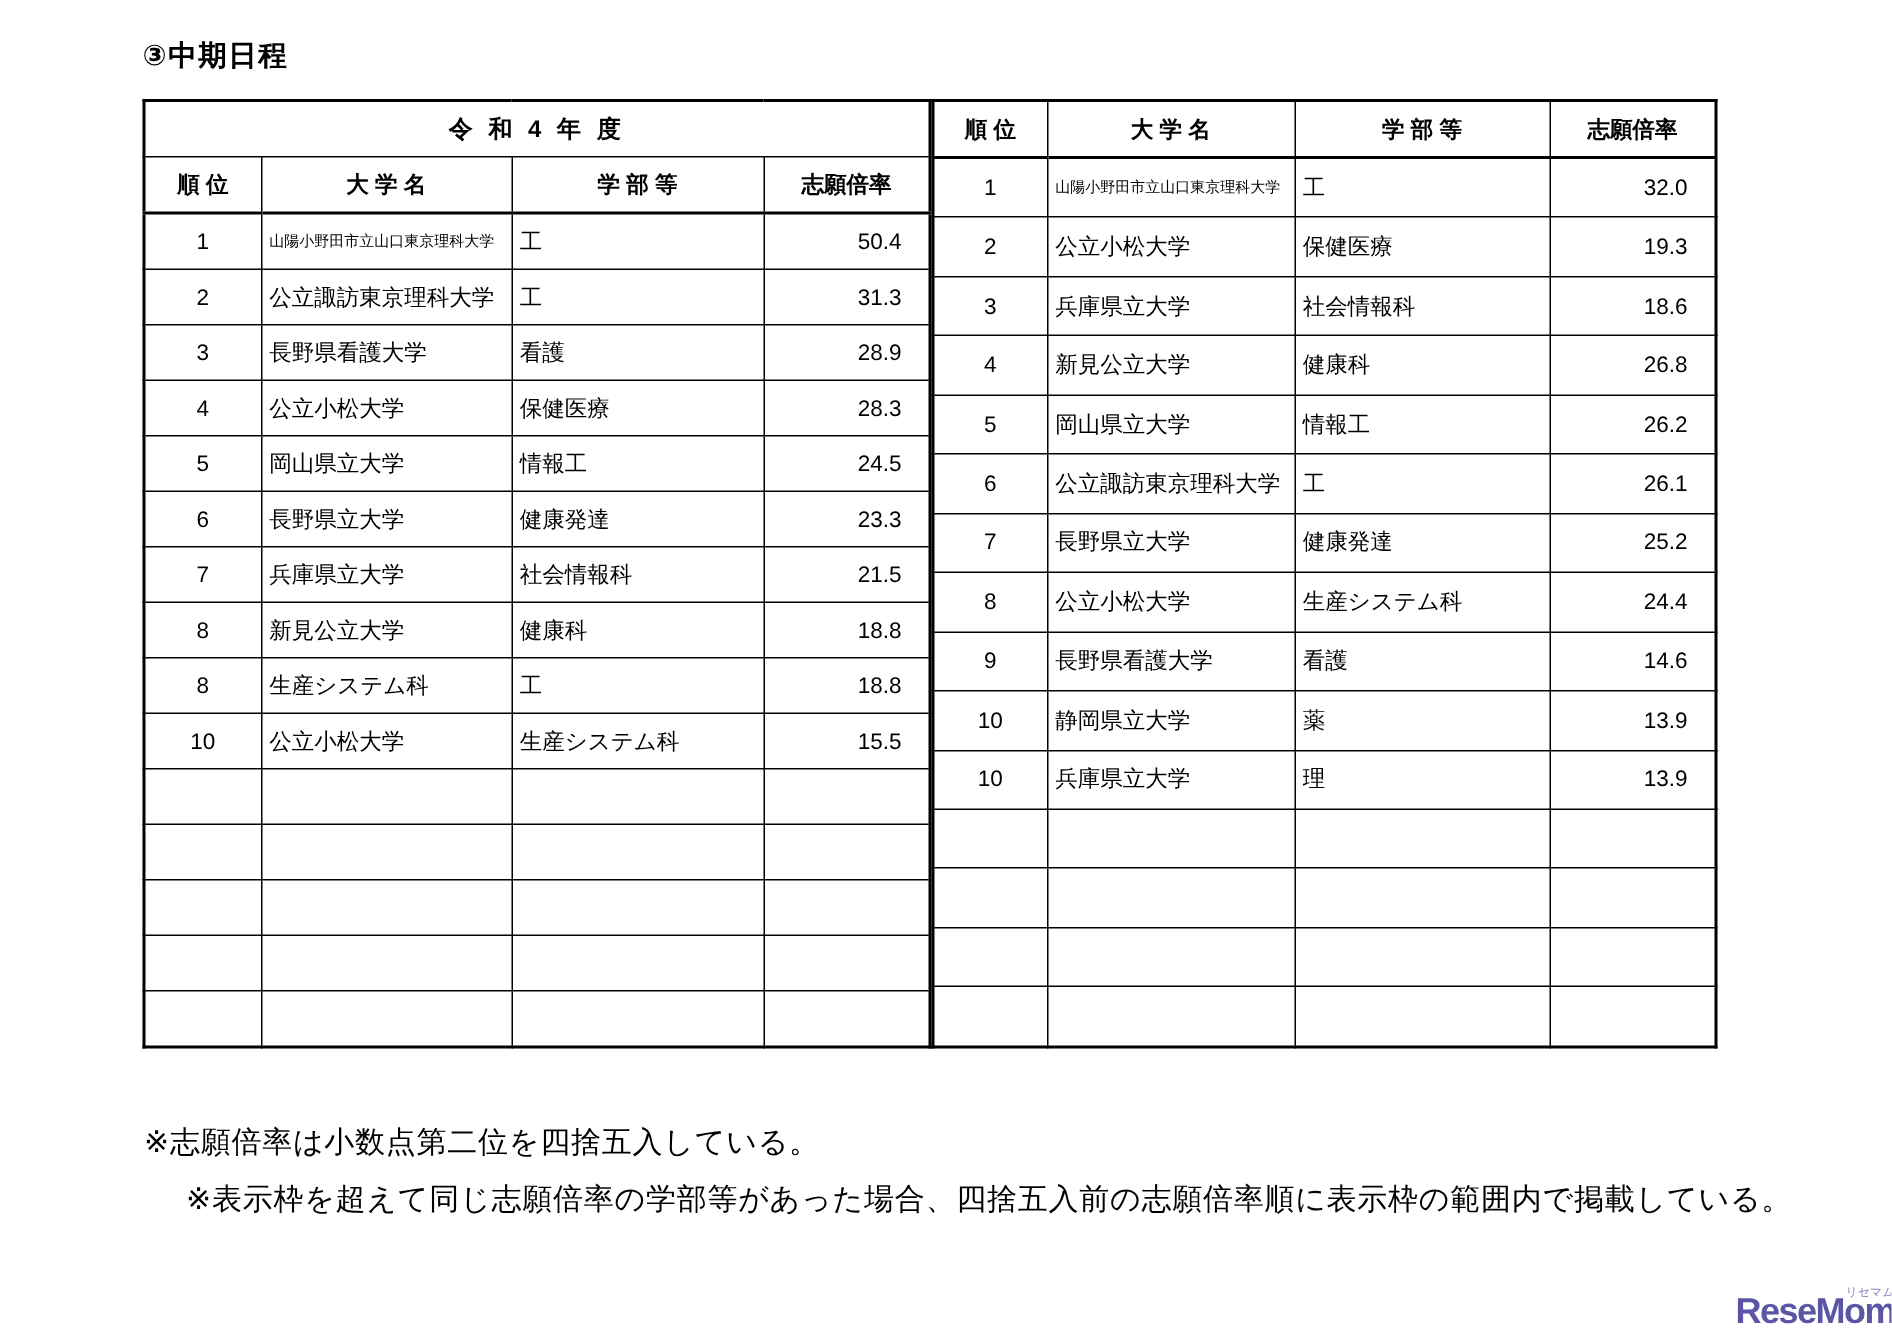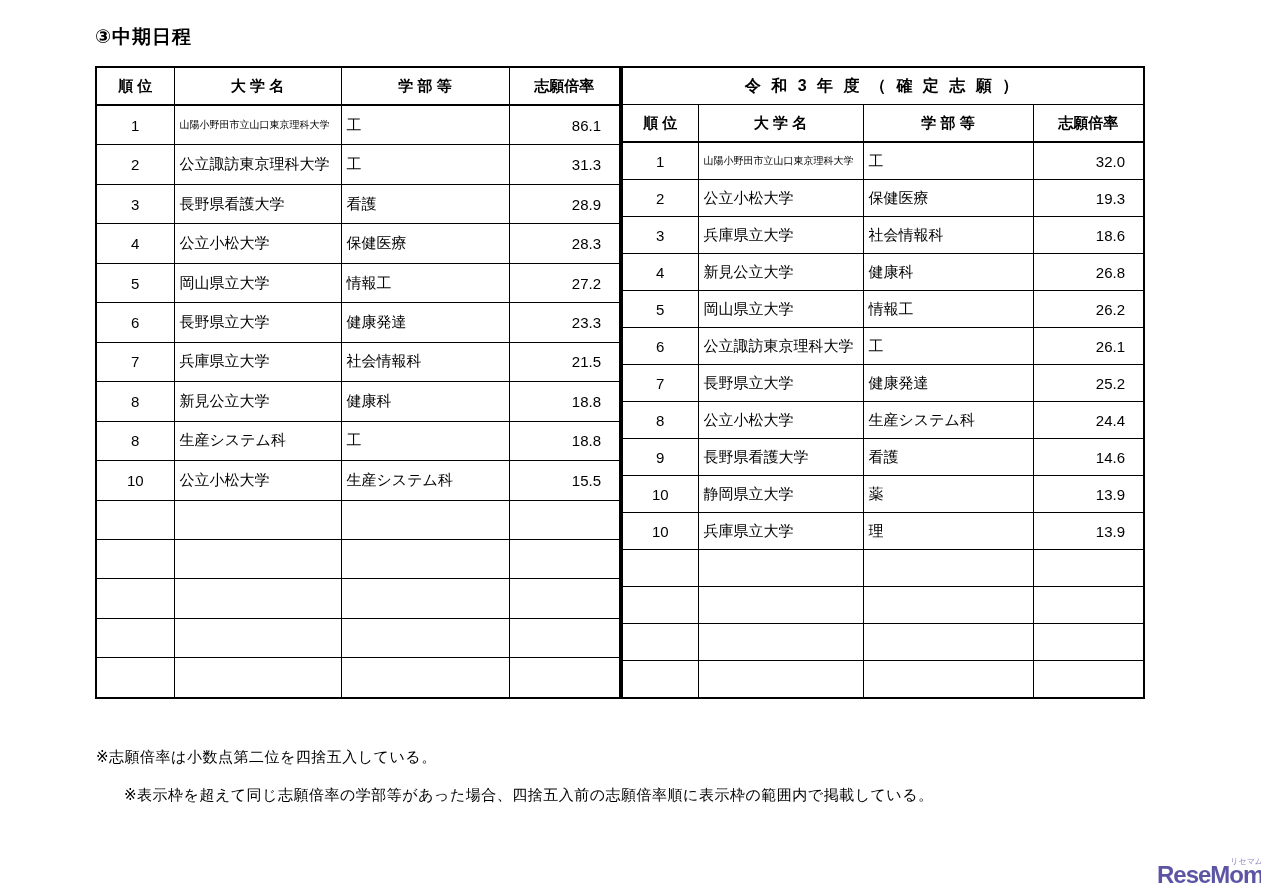--- a/index.html
+++ b/index.html
@@ -58,21 +58,21 @@
   }
   td.rank { text-align: center; }
   td.univ { text-align: left; padding-left: 5px; font-family: Liberation Serif, serif; }
   td.univ.small { font-size: 10px; }
   td.dept { text-align: left; padding-left: 5px; }
   td.ratio { text-align: right; padding-right: 18px; }
   .note {
     position: absolute;
     left: 96px;
     margin: 0;
-    font-size: 15px;
+    font-size: 20px;
     letter-spacing: 0.5px;
   }
   .note-1 { top: 748px; }
   .note-2 { top: 786px; margin-left: 28px; }
   .logo {
     position: absolute;
     right: 16px;
     bottom: 8px;
     line-height: 1;
     text-align: right;
@@ -98,147 +98,147 @@
 
   <h1 class="title">③中期日程</h1>
 
   <div class="tables">
 
     <table class="rank-table">
       <colgroup>
         <col style="width:78px">
           <col style="width:167px">
           <col style="width:168px">
+          <col style="width:111px">
+      </colgroup>
+      <thead>
+        <tr>
+          <th class="year" colspan="4">令 和 4 年 度</th>
+        </tr>
+        <tr class="cols">
+          <th>順 位</th>
+          <th>大 学 名</th>
+          <th>学 部 等</th>
+          <th>志願倍率</th>
+        </tr>
+      </thead>
+      <tbody>
+          <tr>
+            <td class="rank">1</td>
+            <td class="univ small">山陽小野田市立山口東京理科大学</td>
+            <td class="dept">工</td>
+            <td class="ratio">50.4</td>
+          </tr>
+          <tr>
+            <td class="rank">2</td>
+            <td class="univ">公立諏訪東京理科大学</td>
+            <td class="dept">工</td>
+            <td class="ratio">31.3</td>
+          </tr>
+          <tr>
+            <td class="rank">3</td>
+            <td class="univ">長野県看護大学</td>
+            <td class="dept">看護</td>
+            <td class="ratio">28.9</td>
+          </tr>
+          <tr>
+            <td class="rank">4</td>
+            <td class="univ">公立小松大学</td>
+            <td class="dept">保健医療</td>
+            <td class="ratio">28.3</td>
+          </tr>
+          <tr>
+            <td class="rank">5</td>
+            <td class="univ">岡山県立大学</td>
+            <td class="dept">情報工</td>
+            <td class="ratio">24.5</td>
+          </tr>
+          <tr>
+            <td class="rank">6</td>
+            <td class="univ">長野県立大学</td>
+            <td class="dept">健康発達</td>
+            <td class="ratio">23.3</td>
+          </tr>
+          <tr>
+            <td class="rank">7</td>
+            <td class="univ">兵庫県立大学</td>
+            <td class="dept">社会情報科</td>
+            <td class="ratio">21.5</td>
+          </tr>
+          <tr>
+            <td class="rank">8</td>
+            <td class="univ">新見公立大学</td>
+            <td class="dept">健康科</td>
+            <td class="ratio">18.8</td>
+          </tr>
+          <tr>
+            <td class="rank">8</td>
+            <td class="univ">生産システム科</td>
+            <td class="dept">工</td>
+            <td class="ratio">18.8</td>
+          </tr>
+          <tr>
+            <td class="rank">10</td>
+            <td class="univ">公立小松大学</td>
+            <td class="dept">生産システム科</td>
+            <td class="ratio">15.5</td>
+          </tr>
+          <tr>
+            <td class="rank"></td>
+            <td class="univ"></td>
+            <td class="dept"></td>
+            <td class="ratio"></td>
+          </tr>
+          <tr>
+            <td class="rank"></td>
+            <td class="univ"></td>
+            <td class="dept"></td>
+            <td class="ratio"></td>
+          </tr>
+          <tr>
+            <td class="rank"></td>
+            <td class="univ"></td>
+            <td class="dept"></td>
+            <td class="ratio"></td>
+          </tr>
+          <tr>
+            <td class="rank"></td>
+            <td class="univ"></td>
+            <td class="dept"></td>
+            <td class="ratio"></td>
+          </tr>
+          <tr>
+            <td class="rank"></td>
+            <td class="univ"></td>
+            <td class="dept"></td>
+            <td class="ratio"></td>
+          </tr>
+        </tbody>
+    </table>
+
+    <table class="rank-table">
+      <colgroup>
+        <col style="width:76px">
+          <col style="width:165px">
+          <col style="width:170px">
           <col style="width:111px">
       </colgroup>
       <thead>
         <tr class="cols">
           <th>順 位</th>
           <th>大 学 名</th>
           <th>学 部 等</th>
           <th>志願倍率</th>
         </tr>
       </thead>
       <tbody>
           <tr>
             <td class="rank">1</td>
             <td class="univ small">山陽小野田市立山口東京理科大学</td>
             <td class="dept">工</td>
-            <td class="ratio">86.1</td>
-          </tr>
-          <tr>
-            <td class="rank">2</td>
-            <td class="univ">公立諏訪東京理科大学</td>
-            <td class="dept">工</td>
-            <td class="ratio">31.3</td>
-          </tr>
-          <tr>
-            <td class="rank">3</td>
-            <td class="univ">長野県看護大学</td>
-            <td class="dept">看護</td>
-            <td class="ratio">28.9</td>
-          </tr>
-          <tr>
-            <td class="rank">4</td>
-            <td class="univ">公立小松大学</td>
-            <td class="dept">保健医療</td>
-            <td class="ratio">28.3</td>
-          </tr>
-          <tr>
-            <td class="rank">5</td>
-            <td class="univ">岡山県立大学</td>
-            <td class="dept">情報工</td>
-            <td class="ratio">27.2</td>
-          </tr>
-          <tr>
-            <td class="rank">6</td>
-            <td class="univ">長野県立大学</td>
-            <td class="dept">健康発達</td>
-            <td class="ratio">23.3</td>
-          </tr>
-          <tr>
-            <td class="rank">7</td>
-            <td class="univ">兵庫県立大学</td>
-            <td class="dept">社会情報科</td>
-            <td class="ratio">21.5</td>
-          </tr>
-          <tr>
-            <td class="rank">8</td>
-            <td class="univ">新見公立大学</td>
-            <td class="dept">健康科</td>
-            <td class="ratio">18.8</td>
-          </tr>
-          <tr>
-            <td class="rank">8</td>
-            <td class="univ">生産システム科</td>
-            <td class="dept">工</td>
-            <td class="ratio">18.8</td>
-          </tr>
-          <tr>
-            <td class="rank">10</td>
-            <td class="univ">公立小松大学</td>
-            <td class="dept">生産システム科</td>
-            <td class="ratio">15.5</td>
-          </tr>
-          <tr>
-            <td class="rank"></td>
-            <td class="univ"></td>
-            <td class="dept"></td>
-            <td class="ratio"></td>
-          </tr>
-          <tr>
-            <td class="rank"></td>
-            <td class="univ"></td>
-            <td class="dept"></td>
-            <td class="ratio"></td>
-          </tr>
-          <tr>
-            <td class="rank"></td>
-            <td class="univ"></td>
-            <td class="dept"></td>
-            <td class="ratio"></td>
-          </tr>
-          <tr>
-            <td class="rank"></td>
-            <td class="univ"></td>
-            <td class="dept"></td>
-            <td class="ratio"></td>
-          </tr>
-          <tr>
-            <td class="rank"></td>
-            <td class="univ"></td>
-            <td class="dept"></td>
-            <td class="ratio"></td>
-          </tr>
-        </tbody>
-    </table>
-
-    <table class="rank-table">
-      <colgroup>
-        <col style="width:76px">
-          <col style="width:165px">
-          <col style="width:170px">
-          <col style="width:111px">
-      </colgroup>
-      <thead>
-        <tr>
-          <th class="year" colspan="4">令 和 3 年 度 （ 確 定 志 願 ）</th>
-        </tr>
-        <tr class="cols">
-          <th>順 位</th>
-          <th>大 学 名</th>
-          <th>学 部 等</th>
-          <th>志願倍率</th>
-        </tr>
-      </thead>
-      <tbody>
-          <tr>
-            <td class="rank">1</td>
-            <td class="univ small">山陽小野田市立山口東京理科大学</td>
-            <td class="dept">工</td>
             <td class="ratio">32.0</td>
           </tr>
           <tr>
             <td class="rank">2</td>
             <td class="univ">公立小松大学</td>
             <td class="dept">保健医療</td>
             <td class="ratio">19.3</td>
           </tr>
           <tr>
             <td class="rank">3</td>

